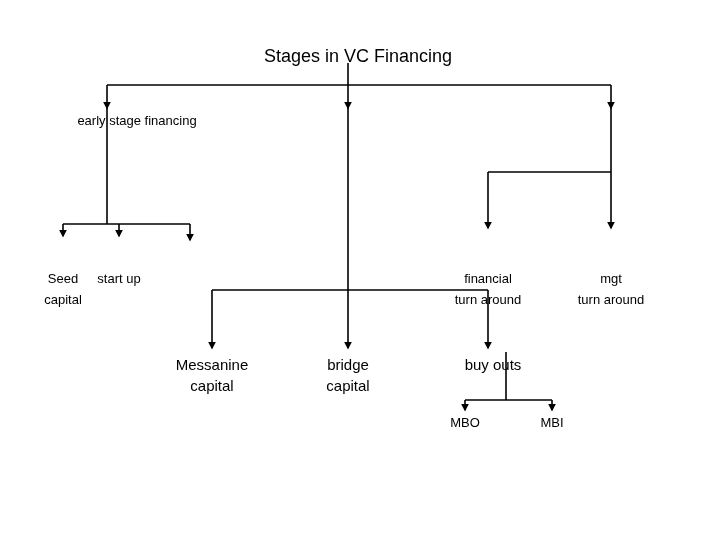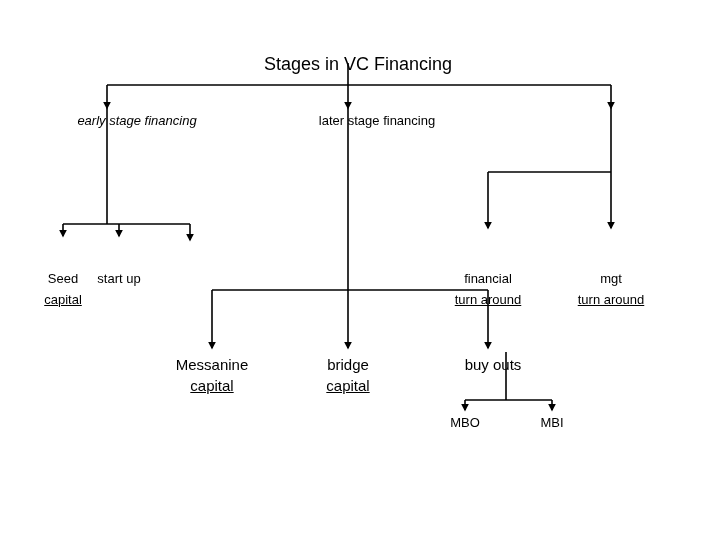--- a/index.html
+++ b/index.html
@@ -24,25 +24,25 @@
     width: 720px;
     height: 540px;
   }
   .node {
     position: absolute;
     text-align: center;
     white-space: nowrap;
     line-height: 21px;
     color: #000000;
   }
-  .node .line2 { display: block; text-decoration: underline; }
+  .node .line2 { display: block; }
   #page-title {
     position: absolute;
     left: 0;
-    top: 52px;
+    top: 44px;
     width: 716px;
     text-align: center;
     font-size: 18px;
     line-height: 24px;
     color: #000000;
   }
   .lvl1 { font-size: 13px; }
   .lvl2 { font-size: 13px; margin-top: 36px; }
   .lvl3 { font-size: 15px; }
   .lvl4 { font-size: 13px; }
@@ -88,27 +88,24 @@
       <line x1="488" y1="172" x2="488" y2="228" marker-end="url(#arrow)"></line>
       <line x1="611" y1="172" x2="611" y2="228" marker-end="url(#arrow)"></line>
 
       <line x1="506" y1="352" x2="506" y2="400"></line>
       <line x1="465" y1="400" x2="552" y2="400"></line>
       <line x1="465" y1="400" x2="465" y2="410" marker-end="url(#arrow)"></line>
       <line x1="552" y1="400" x2="552" y2="410" marker-end="url(#arrow)"></line>
     </g>
   </svg>
 
-  <div class="node lvl1" style="left:37px; top:110px; width:200px;font-style:italic;">
+  <div class="node lvl1" style="left:37px; top:110px; width:200px;">
     <span>early stage financing</span>
   </div>
 
-  <div class="node lvl1" style="left:277px; top:110px; width:200px;">
-    <span>later stage financing</span>
-  </div>
 
 
   <div class="node lvl2" style="left:13px; top:232px; width:100px;">
     <span>Seed</span>
     <span class="line2">capital</span>
   </div>
 
   <div class="node lvl2" style="left:69px; top:232px; width:100px;">
     <span>start up</span>
   </div>

